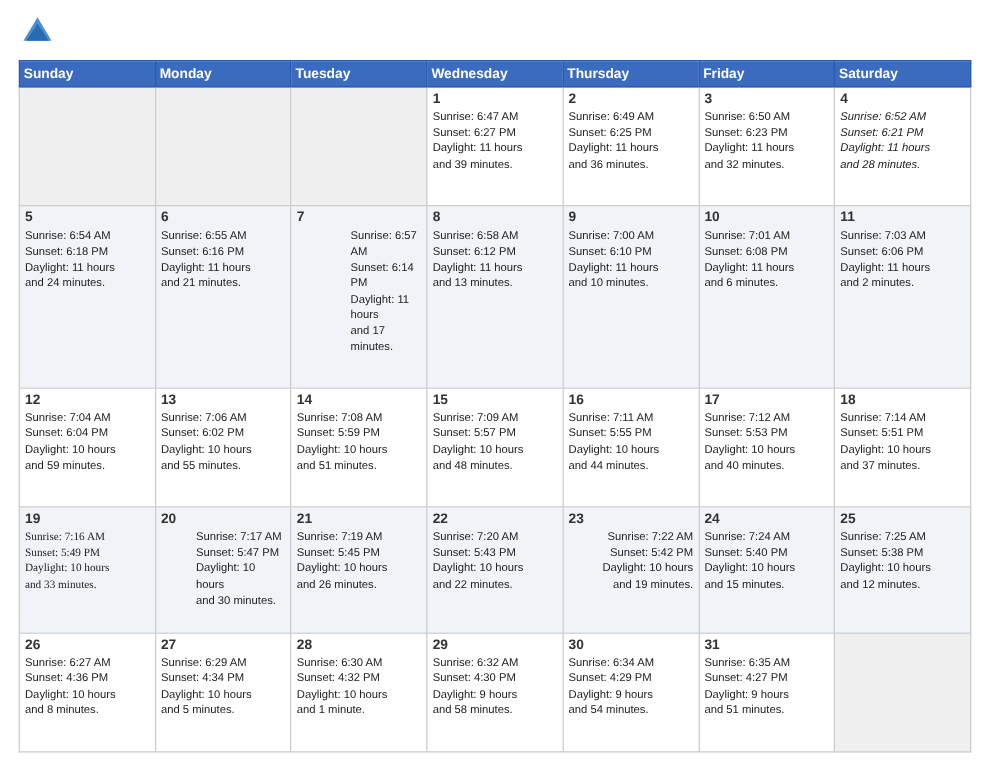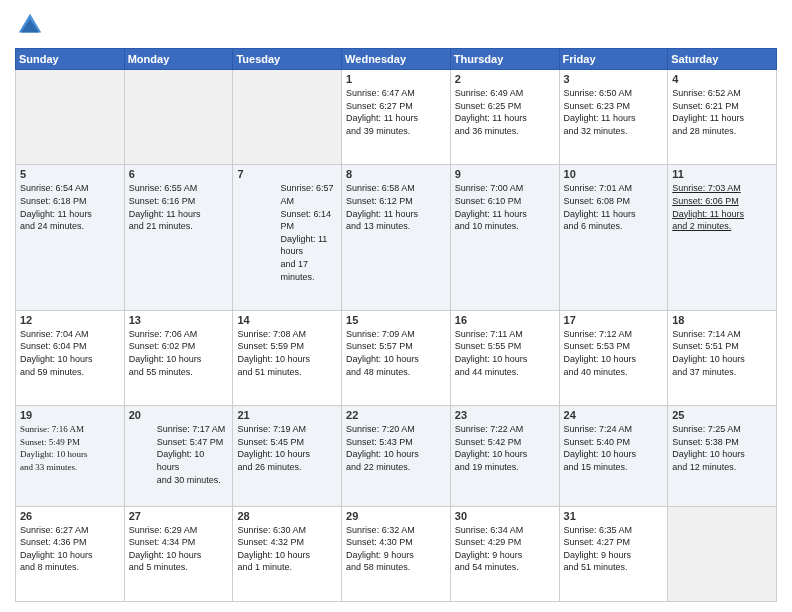--- a/index.html
+++ b/index.html
@@ -161,21 +161,21 @@
           </td>
           <td>
             <span class="day-num">3</span>
             <div class="day-info" style="white-space: pre-line;">Sunrise: 6:50 AM
 Sunset: 6:23 PM
 Daylight: 11 hours
 and 32 minutes.</div>
           </td>
           <td>
             <span class="day-num">4</span>
-            <div class="day-info" style="white-space: pre-line;">Sunrise: 6:52 AM
+            <div class="day-info" style="white-space: pre-line; font-style: italic;">Sunrise: 6:52 AM
 Sunset: 6:21 PM
 Daylight: 11 hours
 and 28 minutes.</div>
           </td>
         </tr>
         <tr>
           <td>
             <span class="day-num">5</span>
             <div class="day-info" style="white-space: pre-line;">Sunrise: 6:54 AM
 Sunset: 6:18 PM
@@ -212,21 +212,21 @@
           </td>
           <td>
             <span class="day-num">10</span>
             <div class="day-info" style="white-space: pre-line;">Sunrise: 7:01 AM
 Sunset: 6:08 PM
 Daylight: 11 hours
 and 6 minutes.</div>
           </td>
           <td>
             <span class="day-num">11</span>
-            <div class="day-info" style="white-space: pre-line; text-decoration: underline;">Sunrise: 7:03 AM
+            <div class="day-info" style="white-space: pre-line;">Sunrise: 7:03 AM
 Sunset: 6:06 PM
 Daylight: 11 hours
 and 2 minutes.</div>
           </td>
         </tr>
         <tr>
           <td>
             <span class="day-num">12</span>
             <div class="day-info" style="white-space: pre-line;">Sunrise: 7:04 AM
 Sunset: 6:04 PM
@@ -300,21 +300,21 @@
           </td>
           <td>
             <span class="day-num">22</span>
             <div class="day-info" style="white-space: pre-line;">Sunrise: 7:20 AM
 Sunset: 5:43 PM
 Daylight: 10 hours
 and 22 minutes.</div>
           </td>
           <td>
             <span class="day-num">23</span>
-            <div class="day-info" style="white-space: pre-line;">Sunrise: 7:22 AM
+            <div class="day-info" style="white-space: pre-line; text-align: right;">Sunrise: 7:22 AM
 Sunset: 5:42 PM
 Daylight: 10 hours
 and 19 minutes.</div>
           </td>
           <td>
             <span class="day-num">24</span>
             <div class="day-info" style="white-space: pre-line;">Sunrise: 7:24 AM
 Sunset: 5:40 PM
 Daylight: 10 hours
 and 15 minutes.</div>

